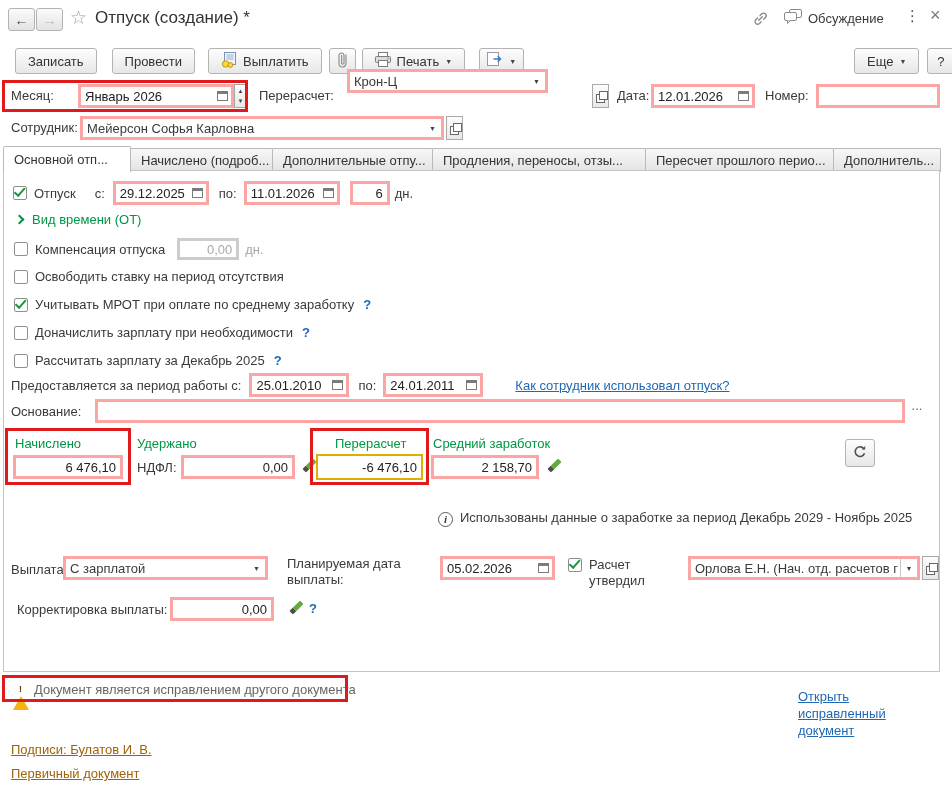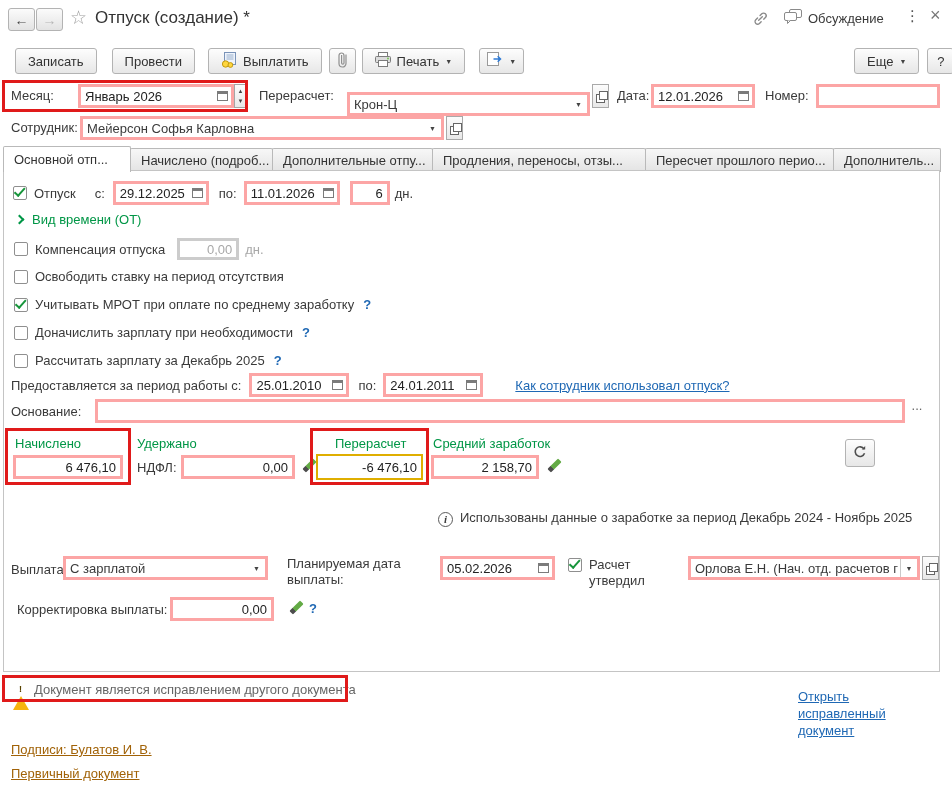--- a/index.html
+++ b/index.html
@@ -172,21 +172,21 @@
     <span class="fbtn">
         <span class="ical"></span>
       </span>
   </div>
   <div class="spin" style="left:234px;top:84px;">
     <span>▲</span>
     <span>▼</span>
   </div>
 
   <div class="abs lbl" style="left:259px;top:88px;">Перерасчет:</div>
-  <div class="field" style="left:347px;top:92px;width:243px;">
+  <div class="field" style="left:347px;top:69px;width:201px;">
     <span class="val">Крон-Ц</span>
     <span class="fbtn caret">▼</span>
   </div>
   <div class="linksq" style="left:592px;top:84px;"></div>
 
   <div class="abs lbl" style="left:617px;top:88px;">Дата:</div>
   <div class="field" style="left:651px;top:84px;width:104px;">
     <input value="12.01.2026" style="">
     <span class="fbtn">
         <span class="ical"></span>
@@ -342,21 +342,21 @@
           <path d="M13.9 1.1 v4 h-4 z" fill="#4f4f4f"></path>
         </svg>
     </span>
   </div>
 
   <div class="abs" style="left:438px;top:511px;z-index:2;">
     <span class="info-circ">
         <span>i</span>
       </span>
   </div>
-  <div class="abs" style="left:460px;top:509px;width:455px;line-height:18px;color:#3a3a3a;z-index:2;">Использованы данные о заработке за период Декабрь 2024 - Ноябрь 2025</div>
+  <div class="abs" style="left:460px;top:509px;width:455px;line-height:18px;color:#3a3a3a;z-index:2;">Использованы данные о заработке за период Декабрь 2029 - Ноябрь 2025</div>
 
   <div class="abs lbl" style="left:11px;top:562px;z-index:2;">Выплата:</div>
   <div class="field" style="left:63px;top:556px;width:205px;z-index:2;">
     <span class="val">С зарплатой</span>
     <span class="fbtn caret">▼</span>
   </div>
   <div class="abs two-line" style="left:287px;top:556px;width:132px;z-index:2;">Планируемая дата выплаты:</div>
   <div class="field" style="left:440px;top:556px;width:115px;z-index:2;">
     <input value="05.02.2026" style="">
     <span class="fbtn">

